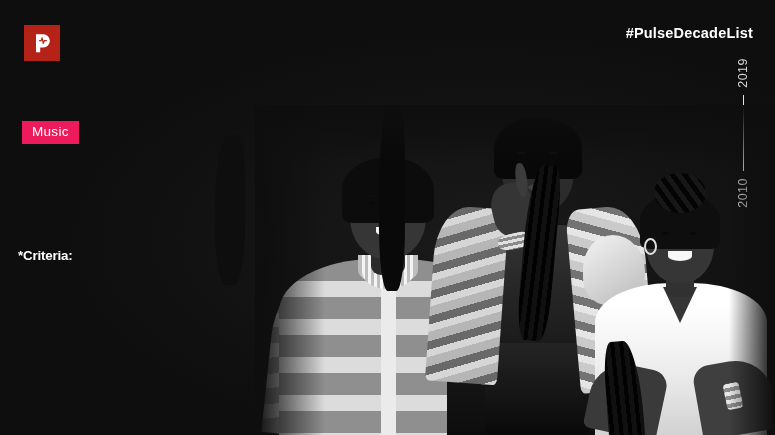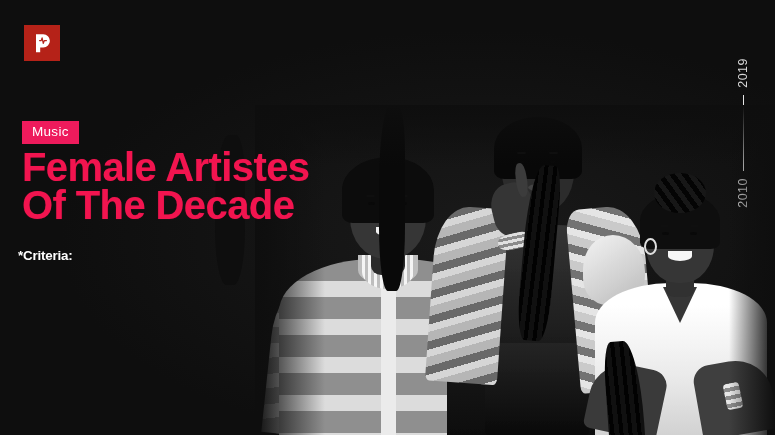--- a/index.html
+++ b/index.html
@@ -259,20 +259,21 @@
 
   <div class="bg-sheen"></div>
 
   <div class="logo">
     <svg width="22" height="22" viewBox="0 0 22 22" aria-hidden="true">
       <path d="M5 2.2 H12.3 A6.6 6.6 0 0 1 12.3 15.4 H9.2 V20.2 H5 Z" fill="#ffffff"></path>
       <path d="M8.6 8.6 L10.2 8.6 L11.1 5.9 L12.3 11.4 L13.3 8.6 L15.4 8.6" fill="none" stroke="#b52218" stroke-width="1.25" stroke-linecap="round" stroke-linejoin="round"></path>
     </svg>
   </div>
 
+  <div class="hashtag">#PulseDecadeList</div>
 
   <div class="year-rail">
     <span class="year-label">2019</span>
     <span class="year-line"></span>
     <span class="year-label">2010</span>
   </div>
 
   <div class="photos">
 
     <div class="person pA">
@@ -336,20 +337,18 @@
       <div class="mouth"></div>
     </div>
 
     <div class="photo-fade-l"></div>
     <div class="photo-fade-r"></div>
     <div class="photo-fade-t"></div>
   </div>
 
   <div class="badge">Music</div>
 
-  <div class="headline">Female Artistes
-Of The Decade</div>
 
   <div class="criteria">
     <span class="criteria-label">*Criteria:</span>
   </div>
 
 </div>
 
 </body></html>

